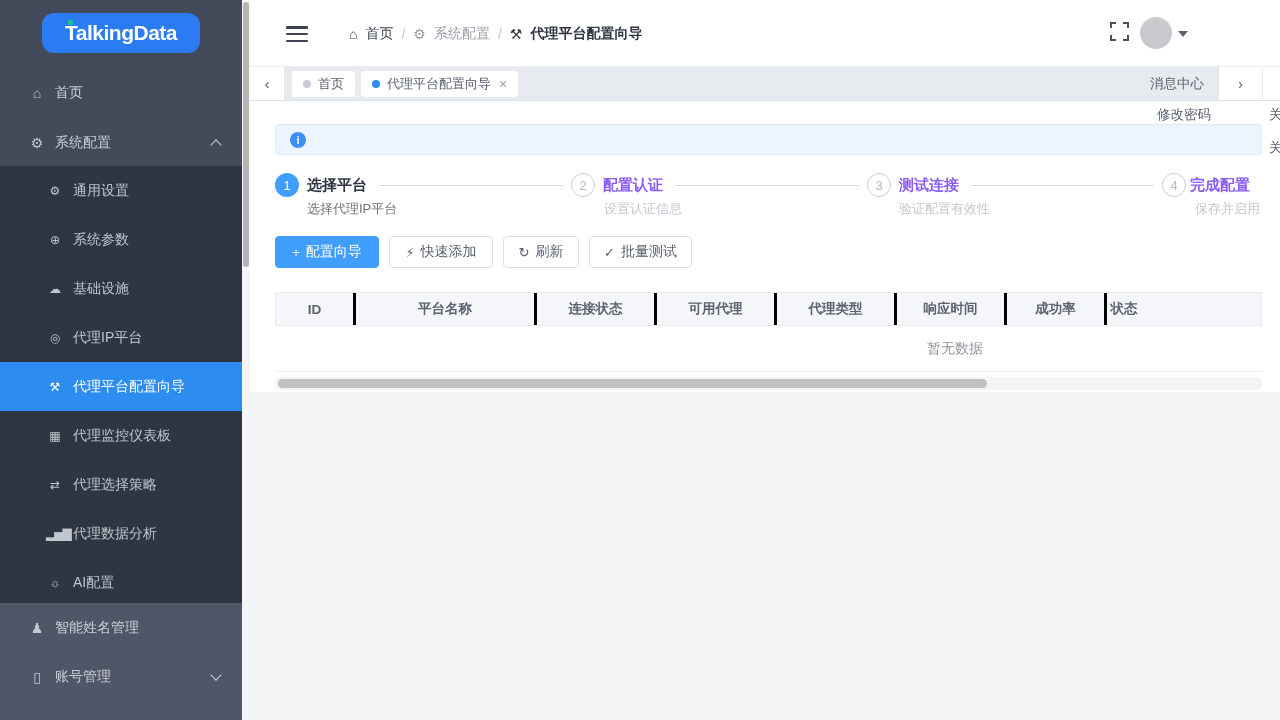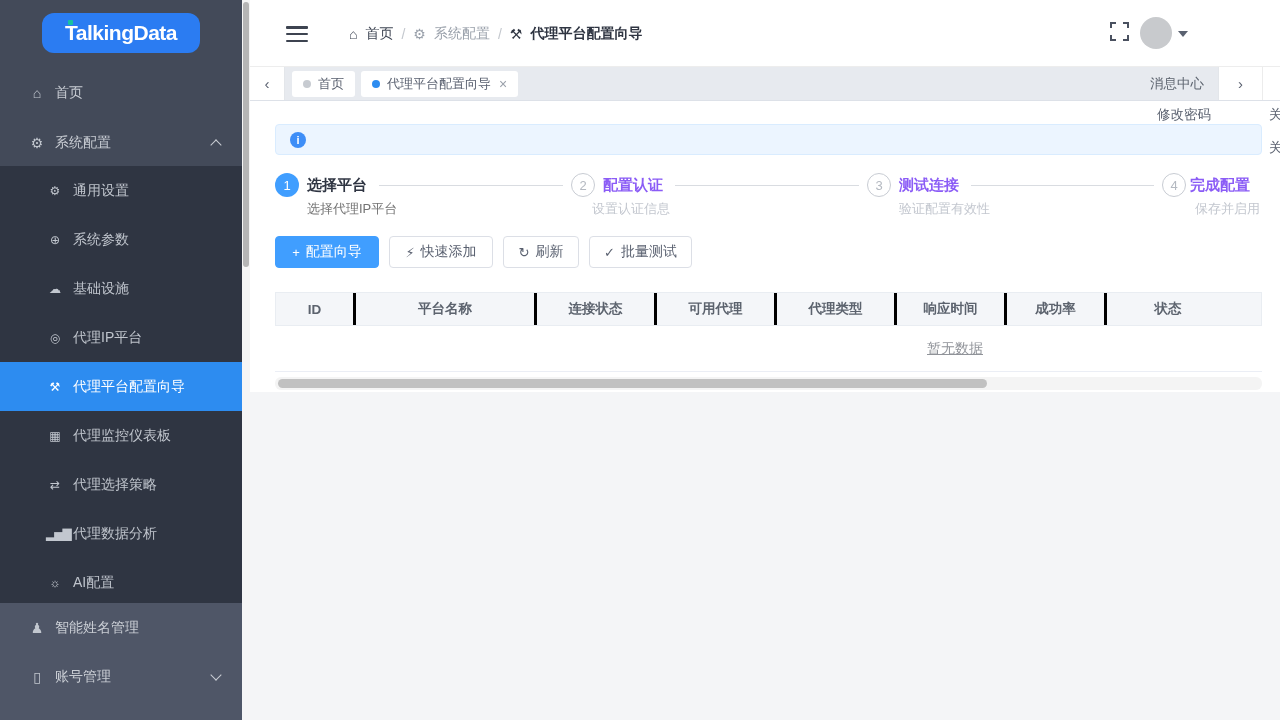--- a/index.html
+++ b/index.html
@@ -86,23 +86,23 @@
   .step-line { position:absolute; top:84px; height:1px; background:#d9dce1; }
 
   .btn { position:absolute; top:135px; height:32px; border-radius:4px; font-size:14px; display:flex; align-items:center; justify-content:center; gap:6px; cursor:pointer; }
   .btn .b-ico { font-size:13px; }
   .btn-primary { background:#409eff; color:#fff; border:1px solid #409eff; }
   .btn-plain { background:#fff; color:#5a6170; border:1px solid #dcdfe6; }
 
   .table { position:absolute; left:25px; top:191px; width:987px; }
   .t-head { display:flex; border:1px solid #e9edf2; border-bottom:1px solid #e9edf2; background:#f4f6f9; height:34px; }
   .t-cell { flex:none; display:flex; align-items:center; justify-content:center; font-size:13.5px; font-weight:bold; color:#5c636e; border-right:3px solid #000000; }
-  .t-cell:last-child { border-right:none;margin-left:44px; }
+  .t-cell:last-child { border-right:none; }
   .t-empty { position:relative; height:46px; background:#fff; border-bottom:1px solid #ebeef5; }
-  .t-empty span { position:absolute; left:652px; top:14px; font-size:14px; color:#909399;text-decoration:underline; }
+  .t-empty span { position:absolute; left:652px; top:14px; font-size:14px; color:#909399; }
   .hscroll { position:absolute; left:25px; top:276px; width:987px; height:13px; background:#f4f4f4; border-radius:6px; }
   .hscroll .thumb { position:absolute; left:3px; top:2px; width:709px; height:9px; background:#c1c1c1; border-radius:5px; cursor:pointer; }
 </style>
 </head>
 <body>
 
 <div class="app">
 
   <div class="sidebar">
     <div class="logo-box">
@@ -230,21 +230,21 @@
         <i class="info-ico">i</i>
       </div>
 
       <div class="step-circle on" style="left:25px">1</div>
       <div class="step-title on" style="left:57px">选择平台</div>
       <div class="step-desc on" style="left:57px">选择代理IP平台</div>
       <div class="step-line" style="left:129px;width:184px"></div>
 
       <div class="step-circle off" style="left:321px">2</div>
       <div class="step-title off" style="left:353px">配置认证</div>
-      <div class="step-desc off" style="left:342px">设置认证信息</div>
+      <div class="step-desc off" style="left:354px">设置认证信息</div>
       <div class="step-line" style="left:425px;width:184px"></div>
 
       <div class="step-circle off" style="left:617px">3</div>
       <div class="step-title off" style="left:649px">测试连接</div>
       <div class="step-desc off" style="left:649px">验证配置有效性</div>
       <div class="step-line" style="left:721px;width:183px"></div>
 
       <div class="step-circle off" style="left:912px">4</div>
       <div class="step-title off" style="left:940px">完成配置</div>
       <div class="step-desc off" style="left:945px">保存并启用</div>

